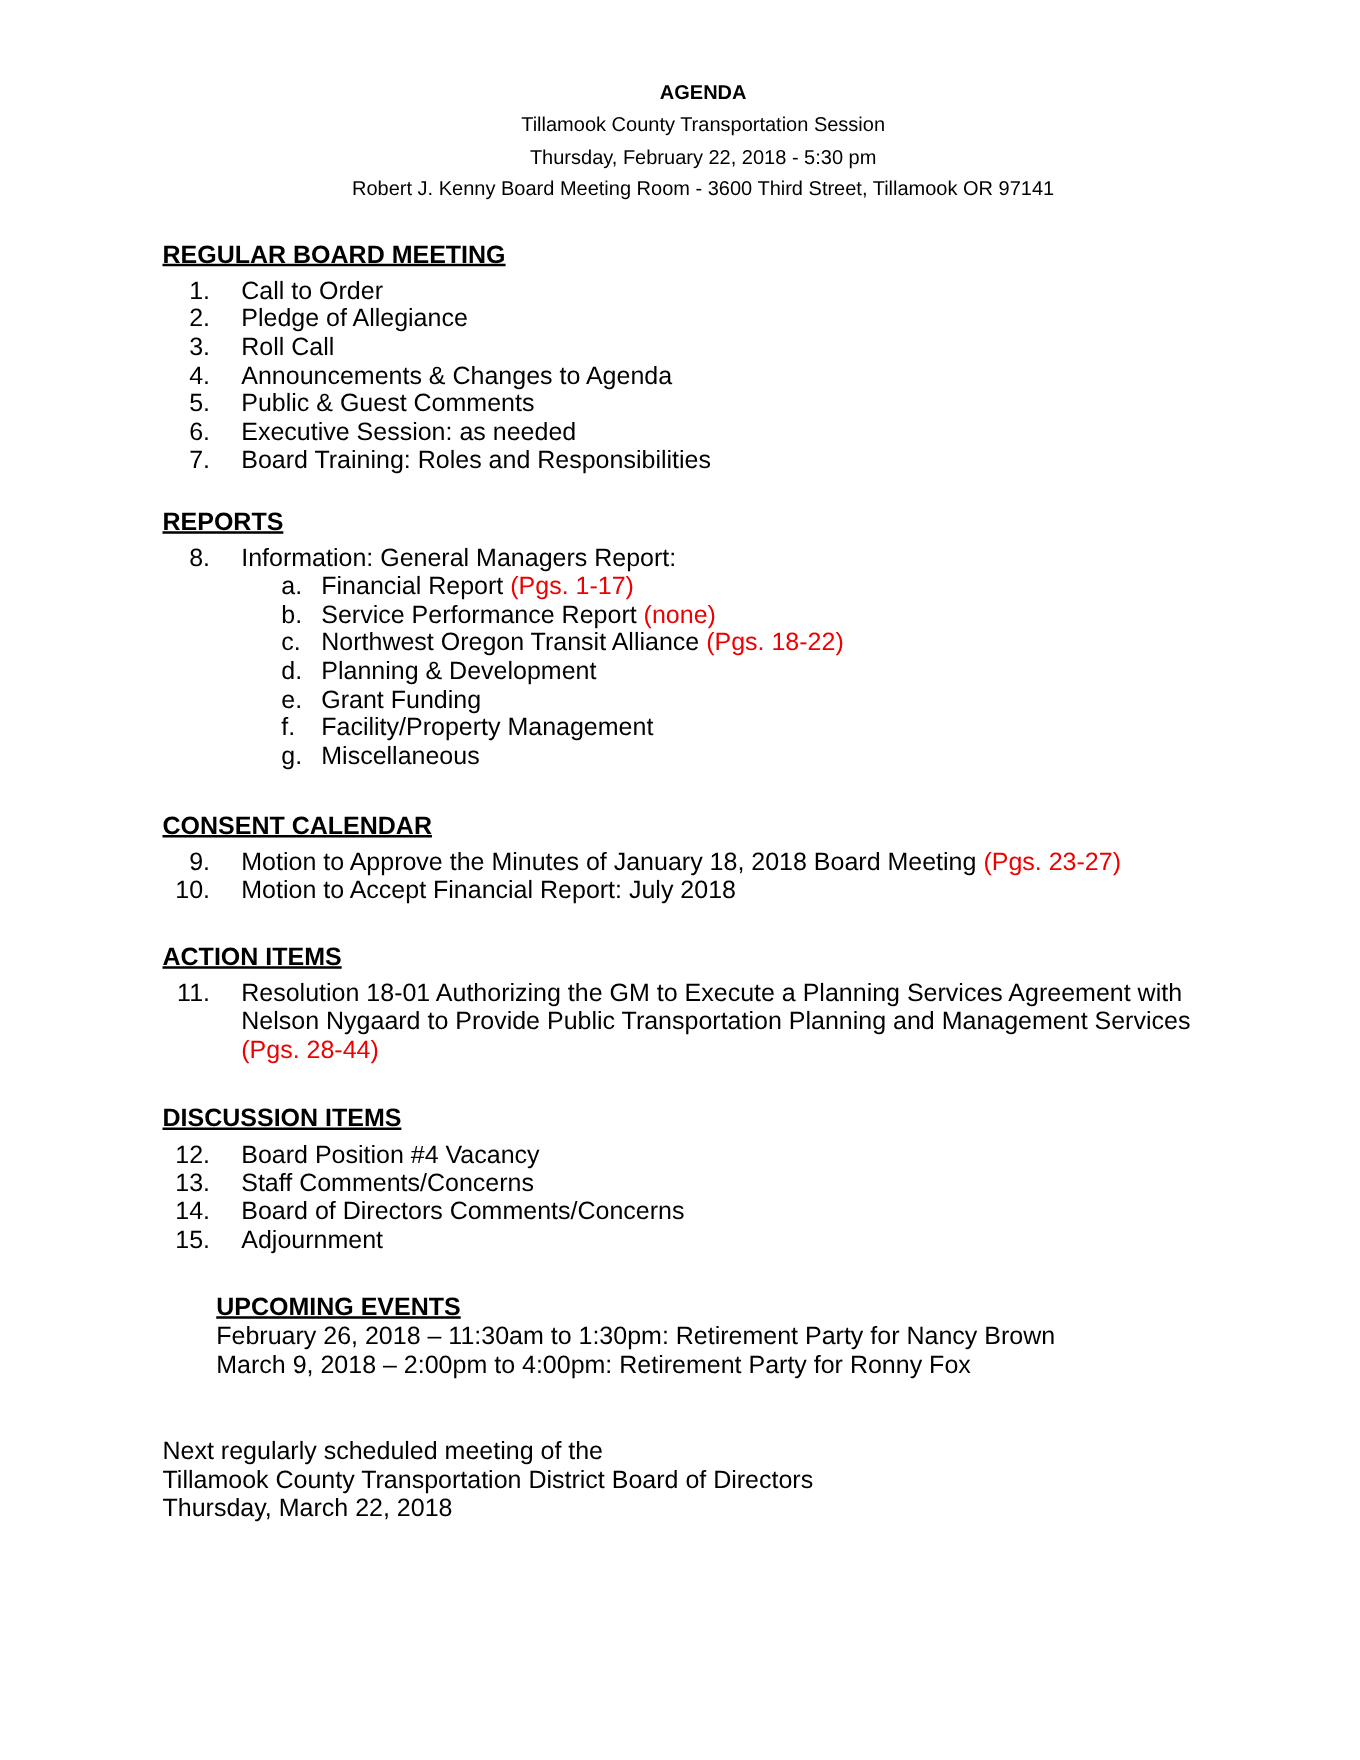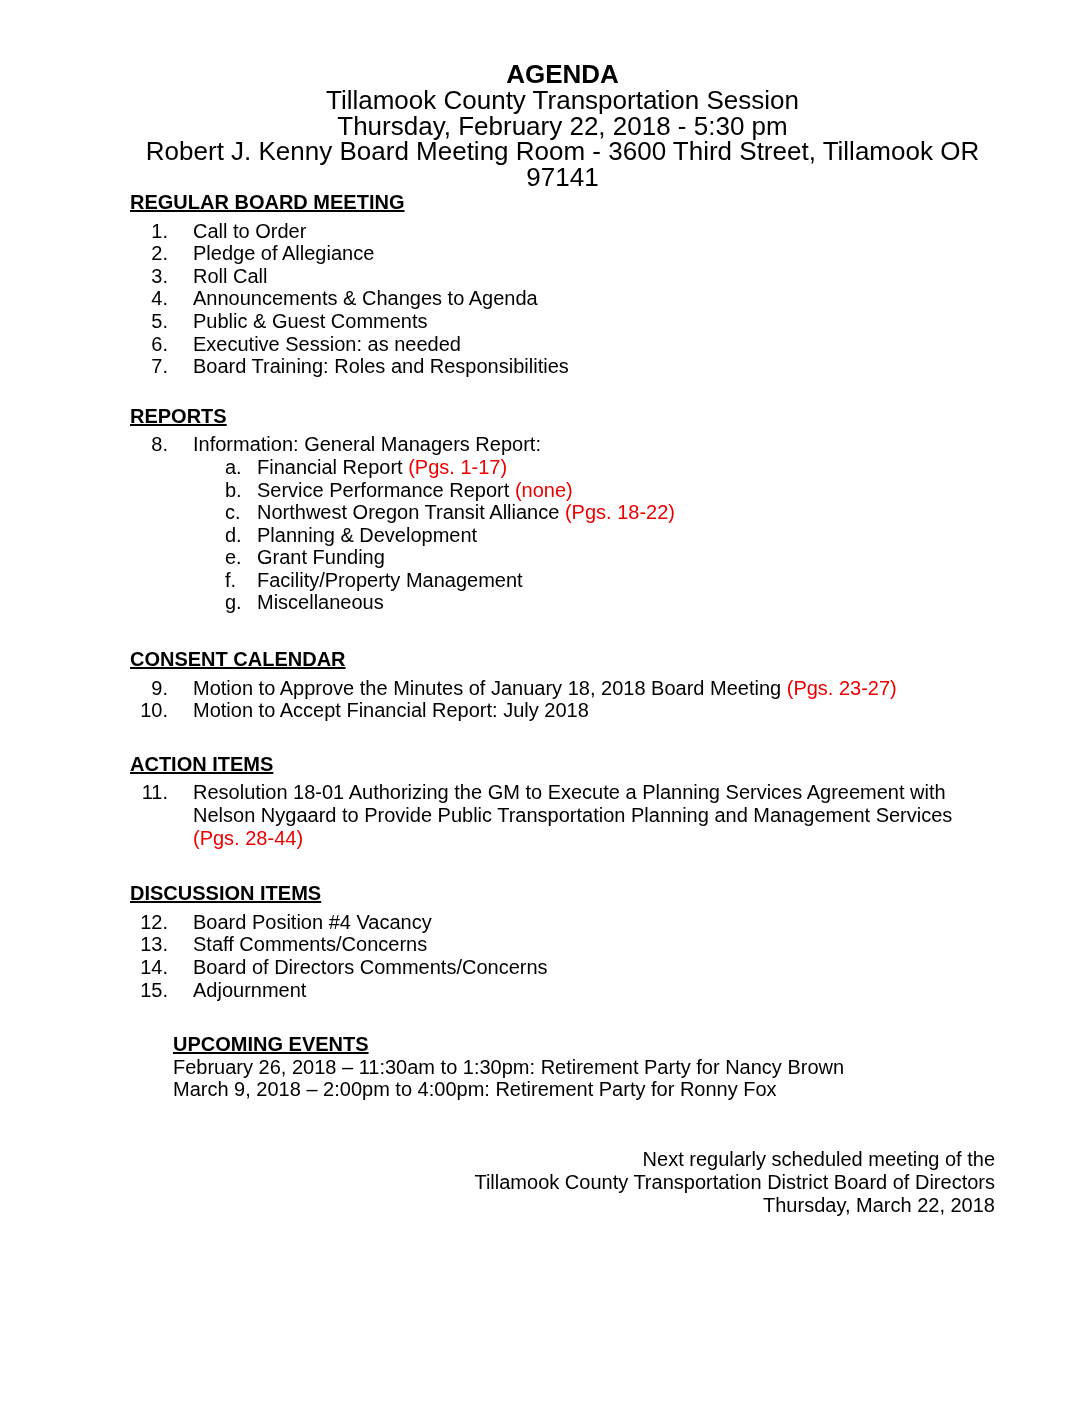--- a/index.html
+++ b/index.html
@@ -5,47 +5,47 @@
   * { margin: 0; padding: 0; box-sizing: border-box; }
   html, body { background: #ffffff; }
   body {
     width: 1088px; height: 1408px;
     font-family: "Liberation Sans", "DejaVu Sans", sans-serif;
     font-size: 20px; line-height: 22.6px; color: #000000;
   }
   .page { position: relative; width: 1088px; height: 1408px; background: #ffffff; overflow: hidden; }
   .content { padding: 62px 93px 0 130px; }
 
-  .doc-header { text-align: center; font-size: 26px; line-height: 25.8px; }
+  .doc-header { text-align: center; font-size: 16px; line-height: 25.8px; }
   .doc-title { font-weight: bold; }
 
   .section-heading { font-weight: bold; text-decoration: underline; }
 
-  .sec-rbm        { }
+  .sec-rbm        { margin-top: 28px; }
   .sec-reports    { margin-top: 27px; }
   .sec-consent    { margin-top: 34px; }
   .sec-action     { margin-top: 31px; }
   .sec-discussion { margin-top: 33px; }
   .sec-events     { margin-top: 32px; margin-left: 43px; }
 
   .items { margin-top: 6px; }
   .item { display: flex; }
   .item .num { flex: none; width: 38px; text-align: right; }
   .item .itext { flex: 1; margin-left: 25px; }
 
   .subitems { margin-left: 95px; }
   .subitem { display: flex; }
   .subitem .letter { flex: none; width: 32px; }
   .subitem .stext { flex: 1; }
 
   .ref { color: var(--ref-color, #ee0000); }
 
   .events-lines { line-height: 22.6px; }
 
-  .doc-footer { margin-top: 47px; text-align: right; line-height: 23px; }
+  .doc-footer { margin-top: 47px; text-align: left; line-height: 23px; }
 </style>
 </head>
 <body style="color: rgb(0, 0, 0); background: rgb(255, 255, 255);">
 
 <div class="page">
   <div class="content">
 
     <div class="doc-header">
       <div class="doc-title">AGENDA</div>
       <div>Tillamook County Transportation Session</div>

